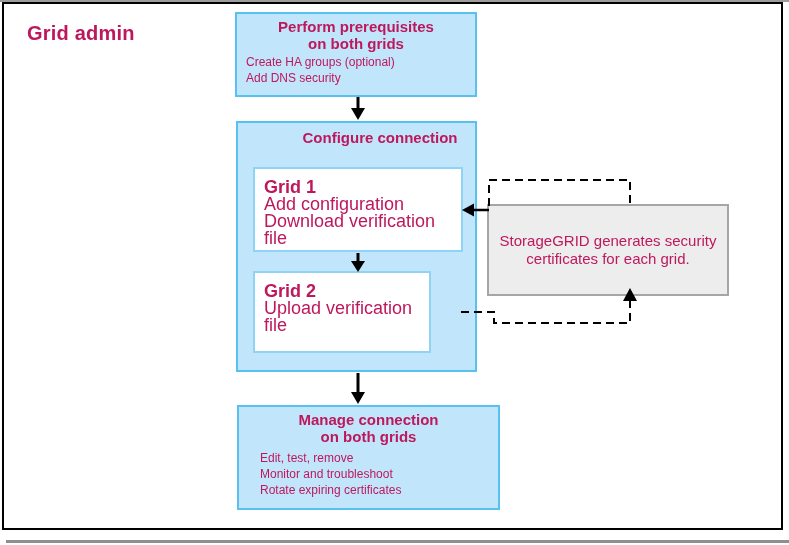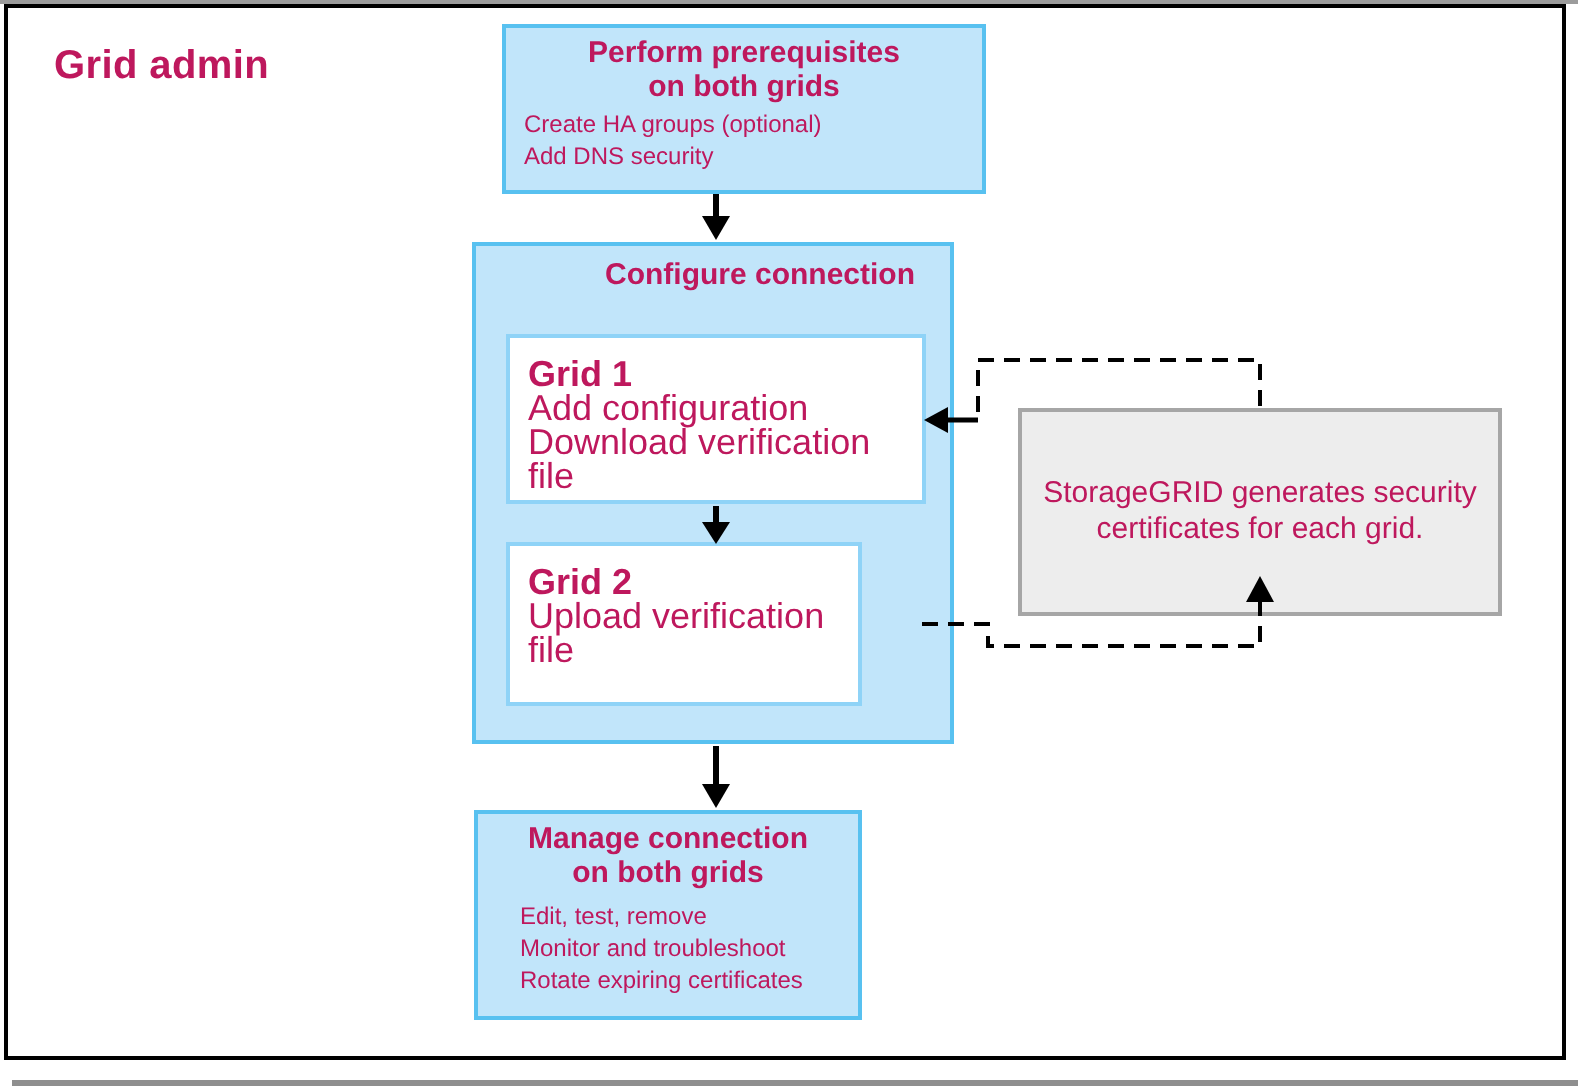--- a/index.html
+++ b/index.html
@@ -25,43 +25,43 @@
     background: transparent;
   }
   .diagram-title {
     position: absolute; left: 27px; top: 22px;
     font-size: 20px; font-weight: bold; letter-spacing: 0.2px;
   }
   .bluebox {
     position: absolute; box-sizing: border-box;
     background: #c1e5fa; border: 2px solid #58c1f0;
   }
-  .box-prereq    { left: 251px; top: 12px;  width: 242px; height: 85px; }
+  .box-prereq    { left: 235px; top: 12px;  width: 242px; height: 85px; }
   .box-configure { left: 236px; top: 121px; width: 241px; height: 251px; }
-  .box-manage    { left: 237px; top: 405px; width: 194px; height: 105px; }
+  .box-manage    { left: 237px; top: 405px; width: 263px; height: 105px; }
   .box-heading {
     text-align: center; font-weight: bold;
     font-size: 15px; line-height: 17px; padding-top: 4px;
   }
   .box-heading.single { padding-top: 6px; margin-left: 47px; }
   .box-items {
     font-size: 12px; line-height: 16px; padding-left: 9px; padding-top: 2px;
   }
   .box-manage .box-items { padding-left: 21px; padding-top: 5px; }
   .whitebox {
     position: absolute; box-sizing: border-box;
     background: #ffffff; border: 2px solid #8fd3f7;
     font-size: 18px; line-height: 17px;
     padding: 10px 6px 0 9px;
   }
   .grid1-box { left: 253px; top: 167px; width: 210px; height: 85px; }
   .grid2-box { left: 253px; top: 271px; width: 178px; height: 82px; }
   .whitebox .grid-title { font-weight: bold; }
   .notebox {
-    position: absolute; left: 509px; top: 204px; width: 242px; height: 104px;
+    position: absolute; left: 487px; top: 204px; width: 242px; height: 92px;
     box-sizing: border-box;
     background: #ededed; border: 2px solid #a6a6a6;
     display: flex; flex-direction: column; justify-content: center;
     text-align: center; font-size: 15px; line-height: 18px;
   }
   .arrows-svg {
     position: absolute; left: 0; top: 0; width: 789px; height: 545px;
     pointer-events: none;
   }
 </style>

